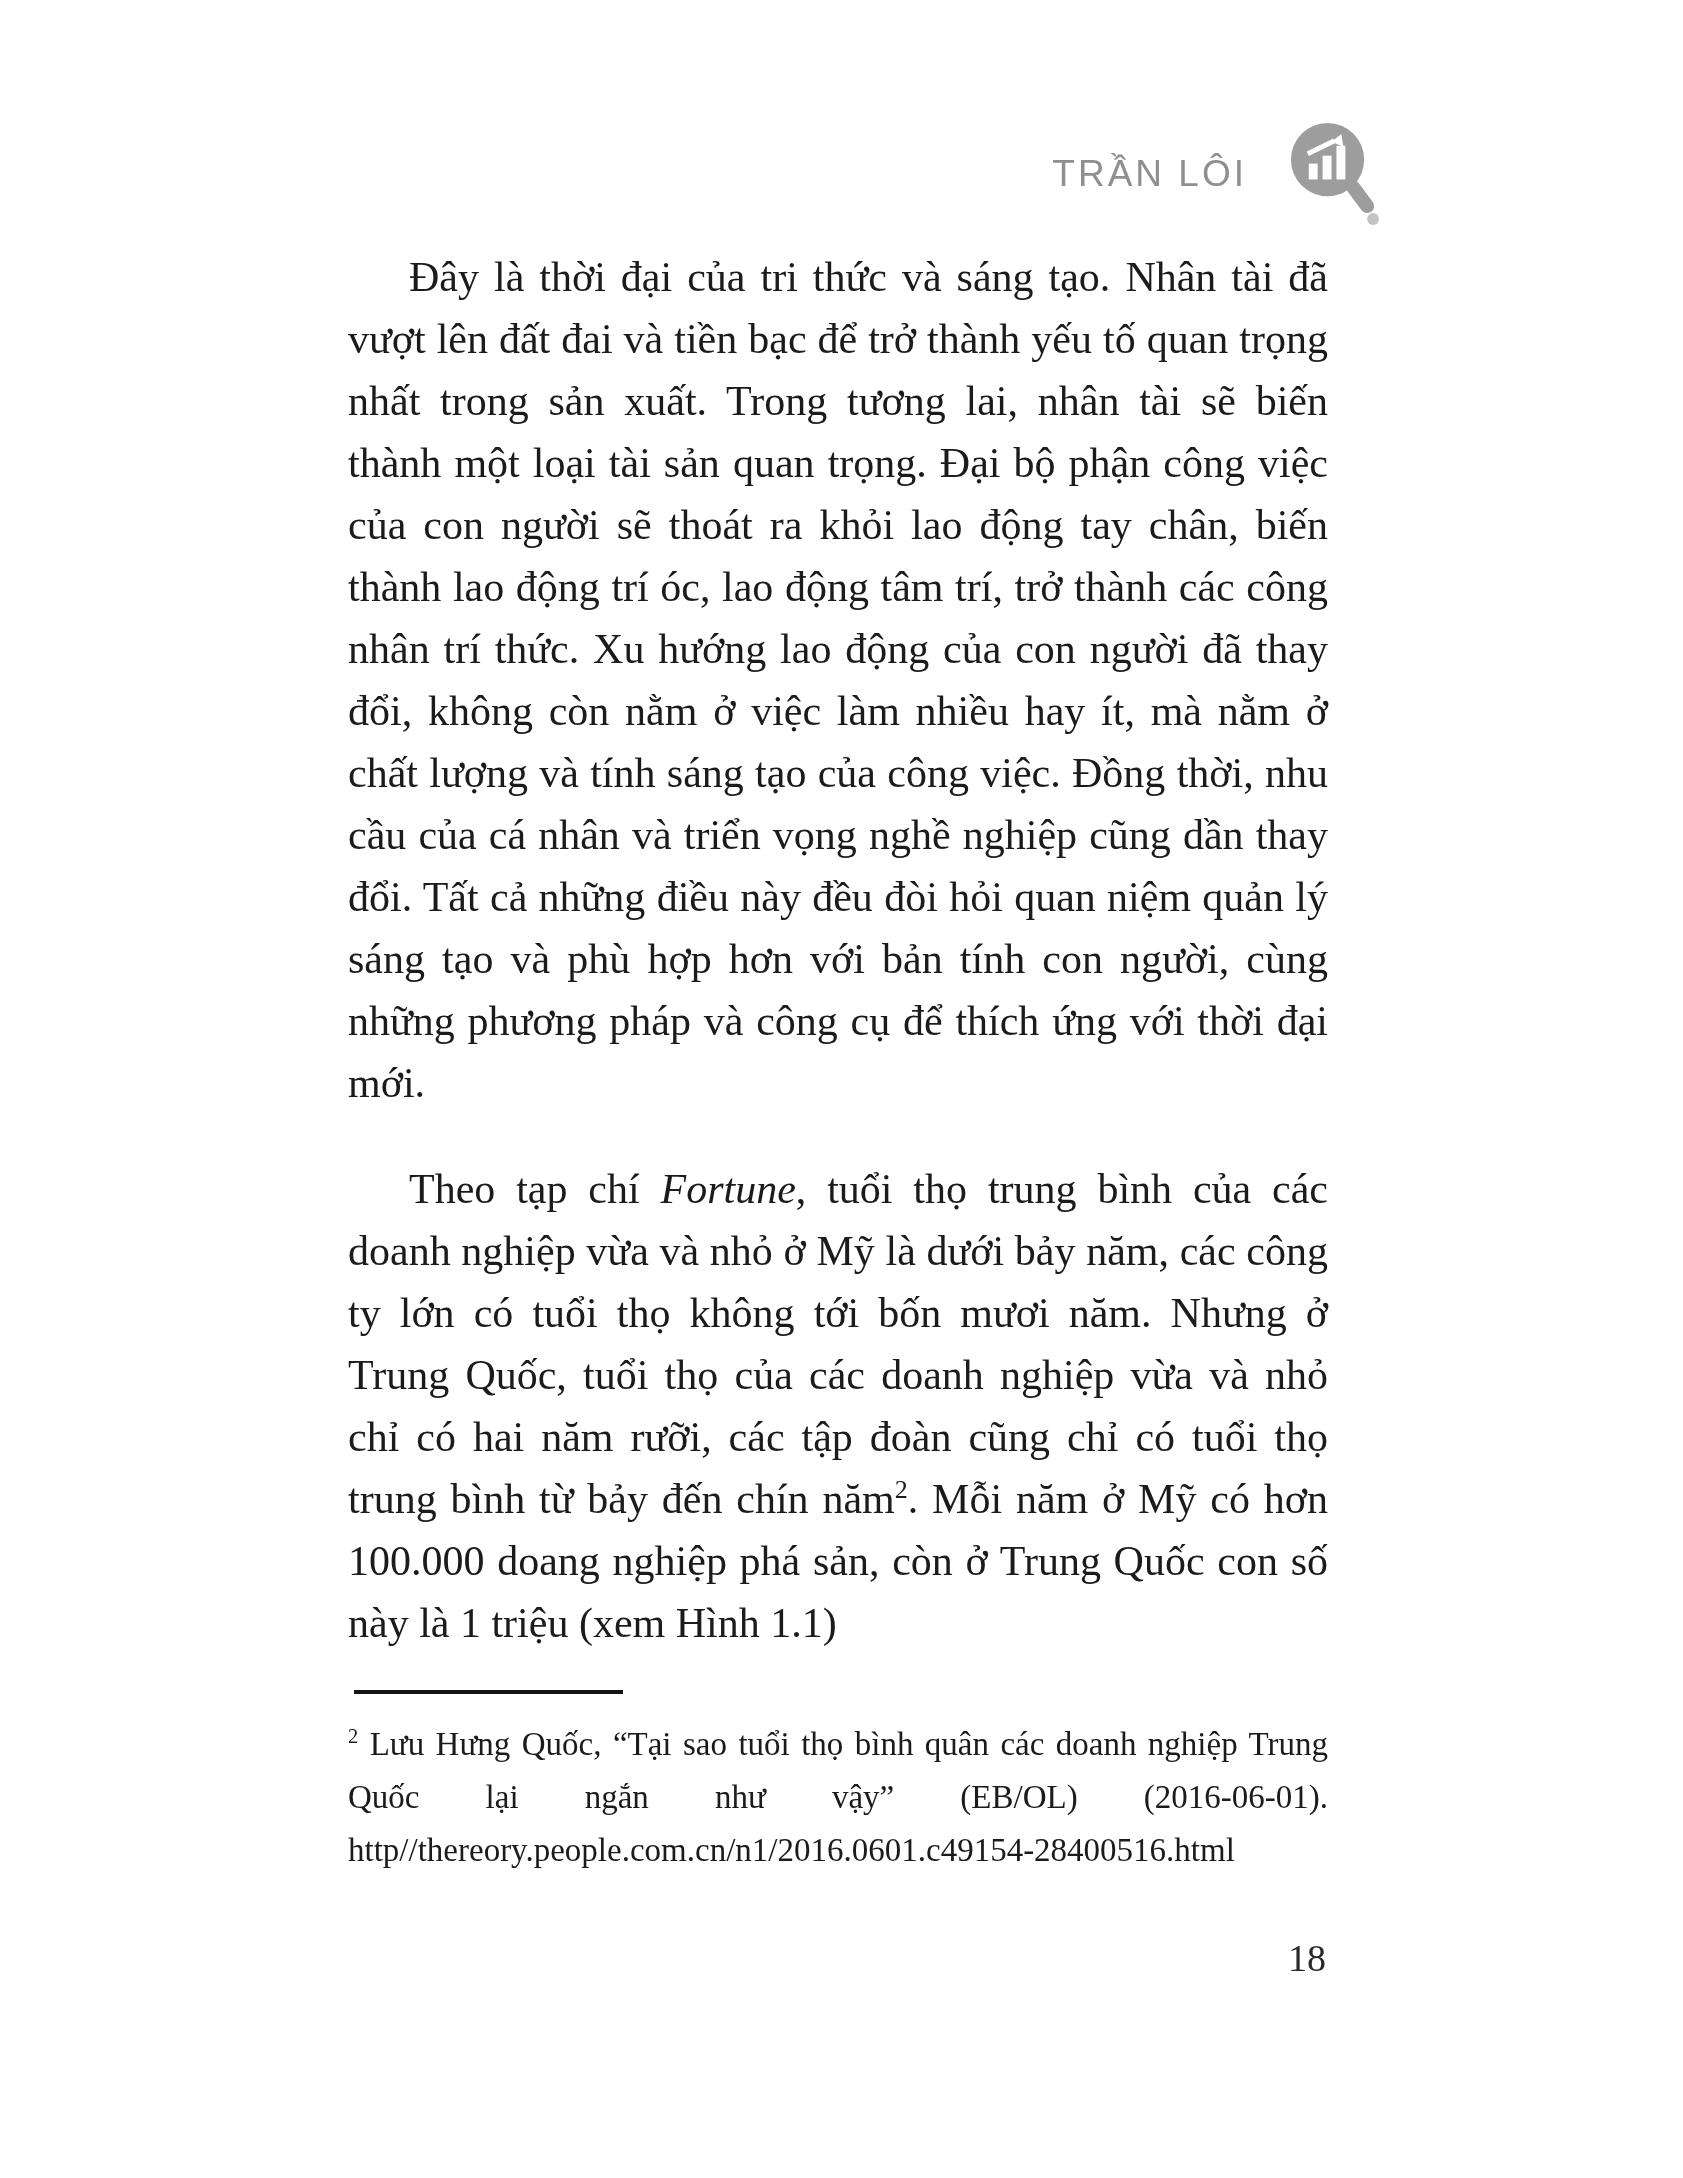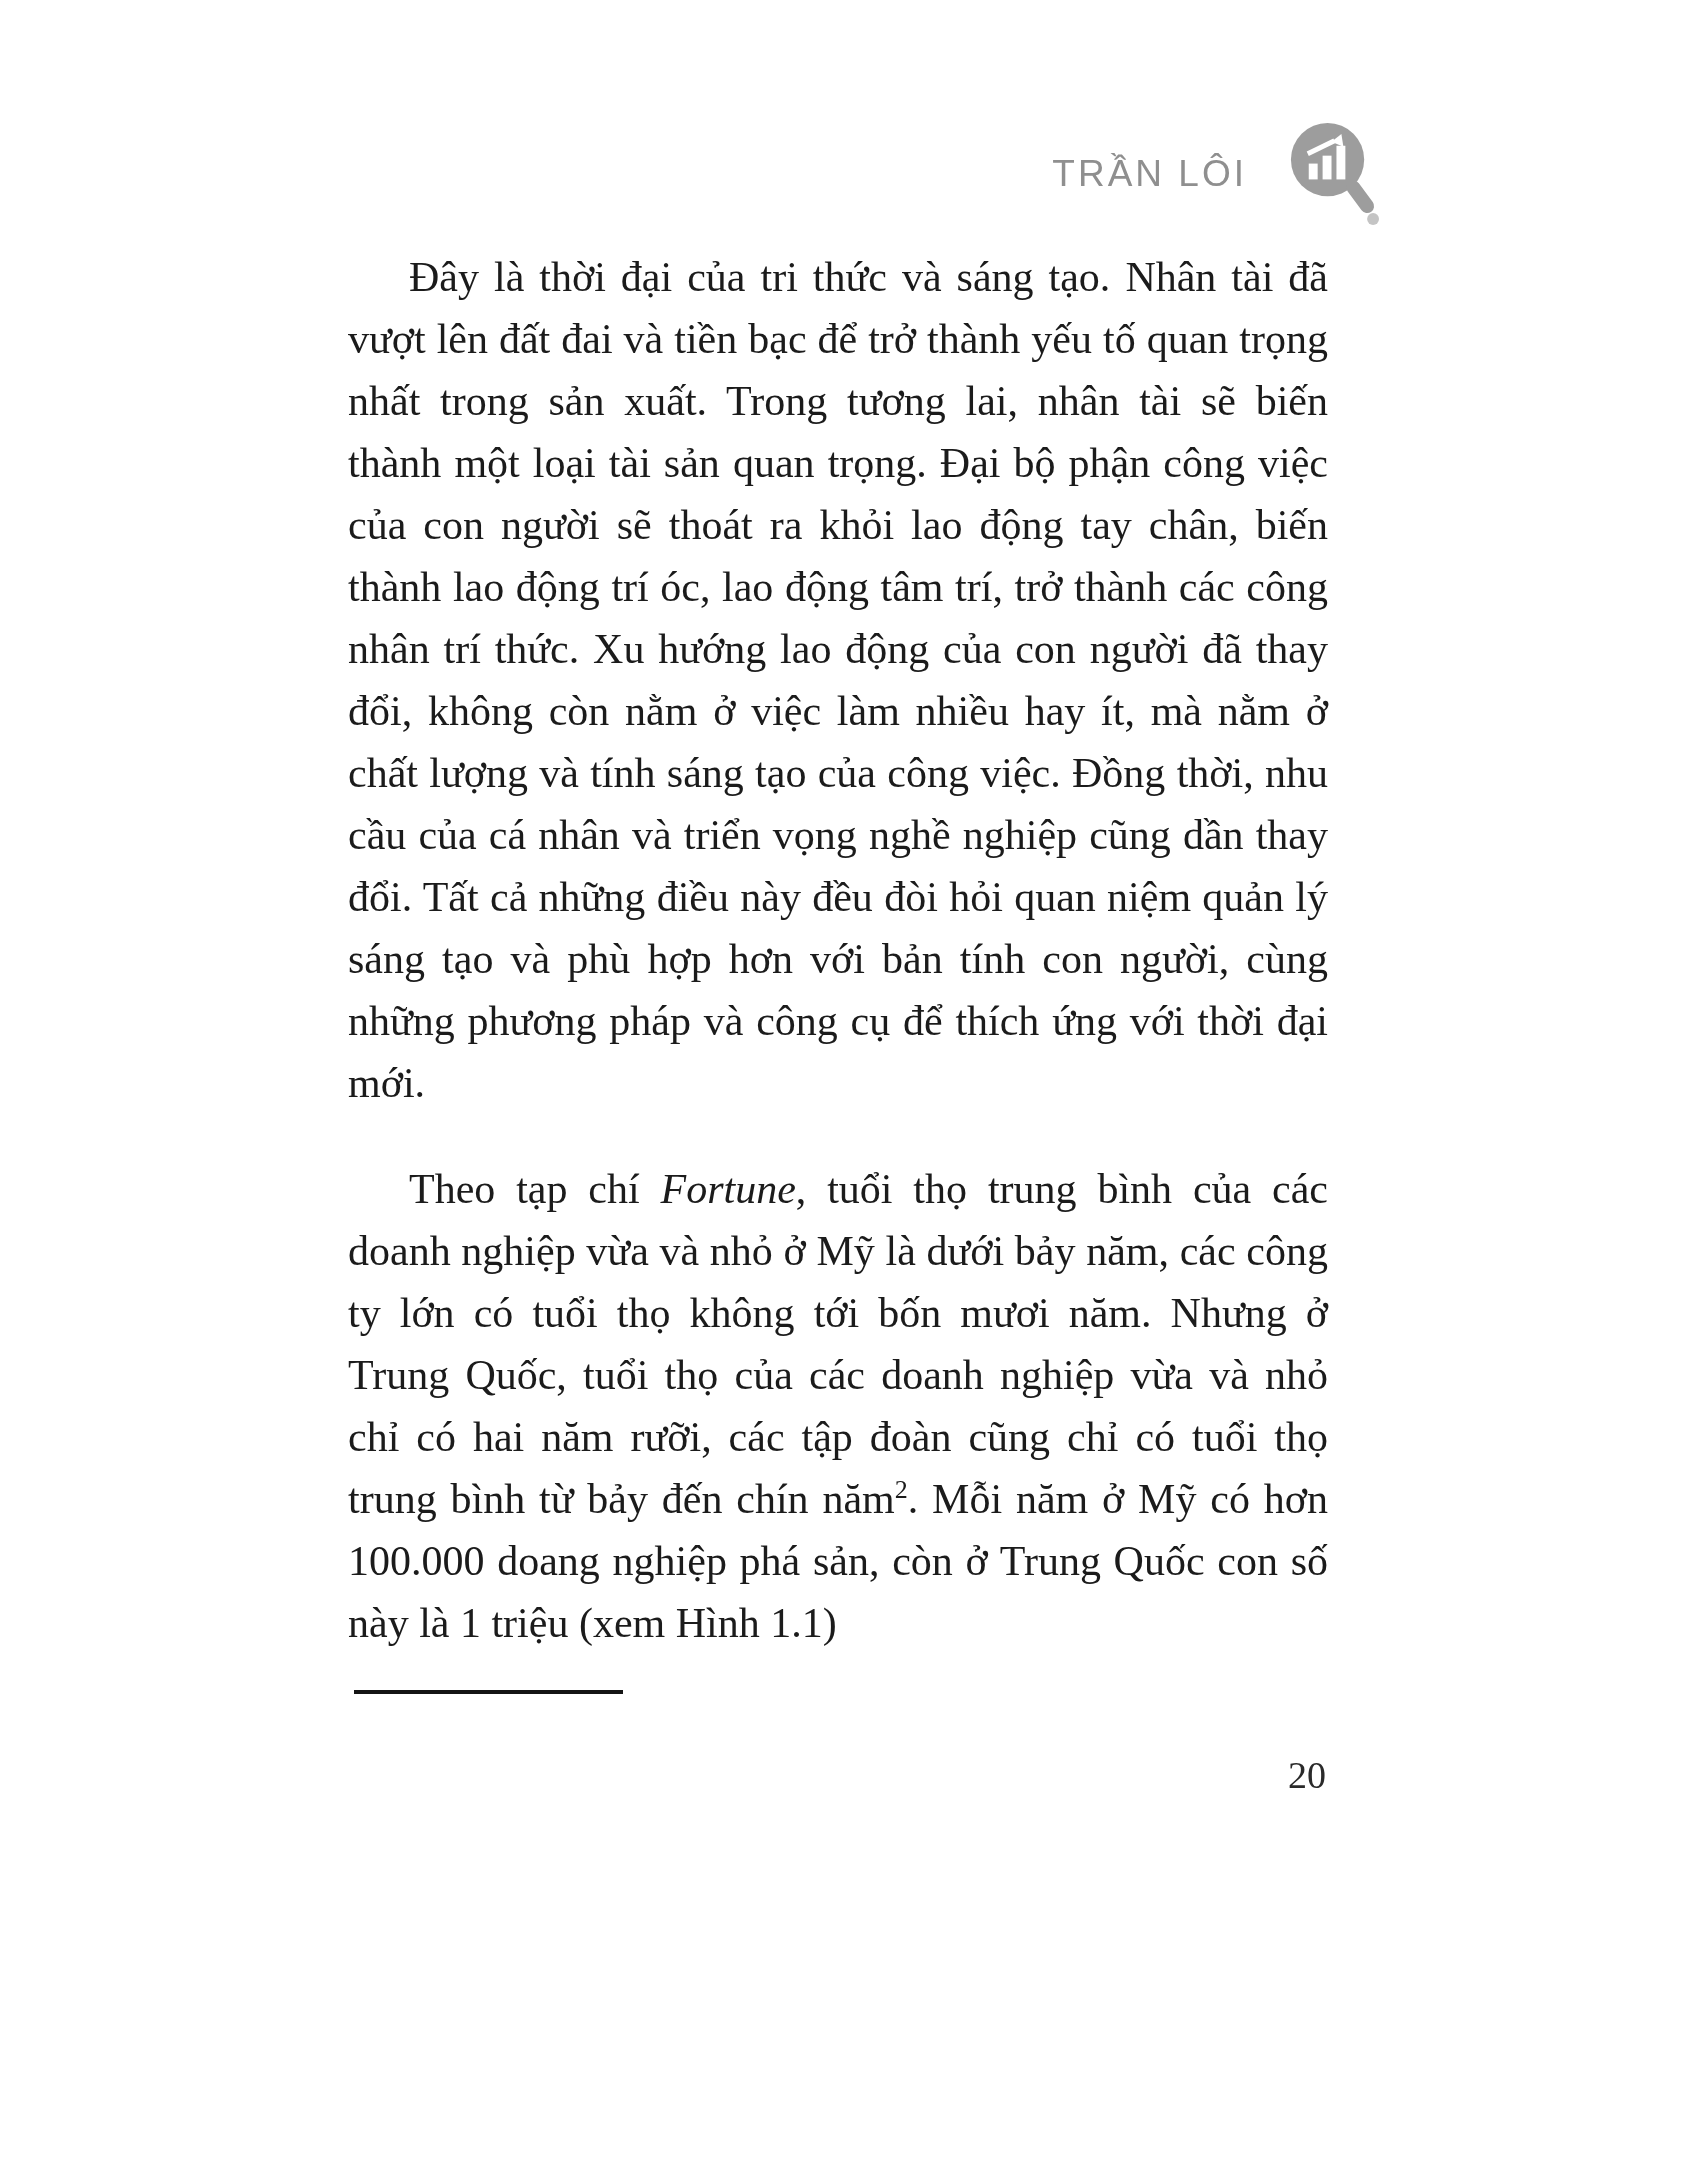--- a/index.html
+++ b/index.html
@@ -106,17 +106,18 @@
 </div>
 
 <div class="page-content">
 
   <p class="body-para">Đây là thời đại của tri thức và sáng tạo. Nhân tài đã vượt lên đất đai và tiền bạc để trở thành yếu tố quan trọng nhất trong sản xuất. Trong tương lai, nhân tài sẽ biến thành một loại tài sản quan trọng. Đại bộ phận công việc của con người sẽ thoát ra khỏi lao động tay chân, biến thành lao động trí óc, lao động tâm trí, trở thành các công nhân trí thức. Xu hướng lao động của con người đã thay đổi, không còn nằm ở việc làm nhiều hay ít, mà nằm ở chất lượng và tính sáng tạo của công việc. Đồng thời, nhu cầu của cá nhân và triển vọng nghề nghiệp cũng dần thay đổi. Tất cả những điều này đều đòi hỏi quan niệm quản lý sáng tạo và phù hợp hơn với bản tính con người, cùng những phương pháp và công cụ để thích ứng với thời đại mới.</p>
 
   <p class="body-para"><span>Theo tạp chí </span><em>Fortune</em><span>, tuổi thọ trung bình của các doanh nghiệp vừa và nhỏ ở Mỹ là dưới bảy năm, các công ty lớn có tuổi thọ không tới bốn mươi năm. Nhưng ở Trung Quốc, tuổi thọ của các doanh nghiệp vừa và nhỏ chỉ có hai năm rưỡi, các tập đoàn cũng chỉ có tuổi thọ trung bình từ bảy đến chín năm</span><sup>2</sup><span>. Mỗi năm ở Mỹ có hơn 100.000 doang nghiệp phá sản, còn ở Trung Quốc con số này là 1 triệu (xem Hình 1.1)</span></p>
 
   <hr class="footnote-rule">
 
+  <p class="footnote"><sup>2</sup><span> Lưu Hưng Quốc, “Tại sao tuổi thọ bình quân các doanh nghiệp Trung Quốc lại ngắn như vậy” (EB/OL) (2016-06-01). http//thereory.people.com.cn/n1/2016.0601.c49154-28400516.html</span></p>
 
-  <div class="page-number">20</div>
+  <div class="page-number">18</div>
 
 </div>
 
 
 </body></html>

